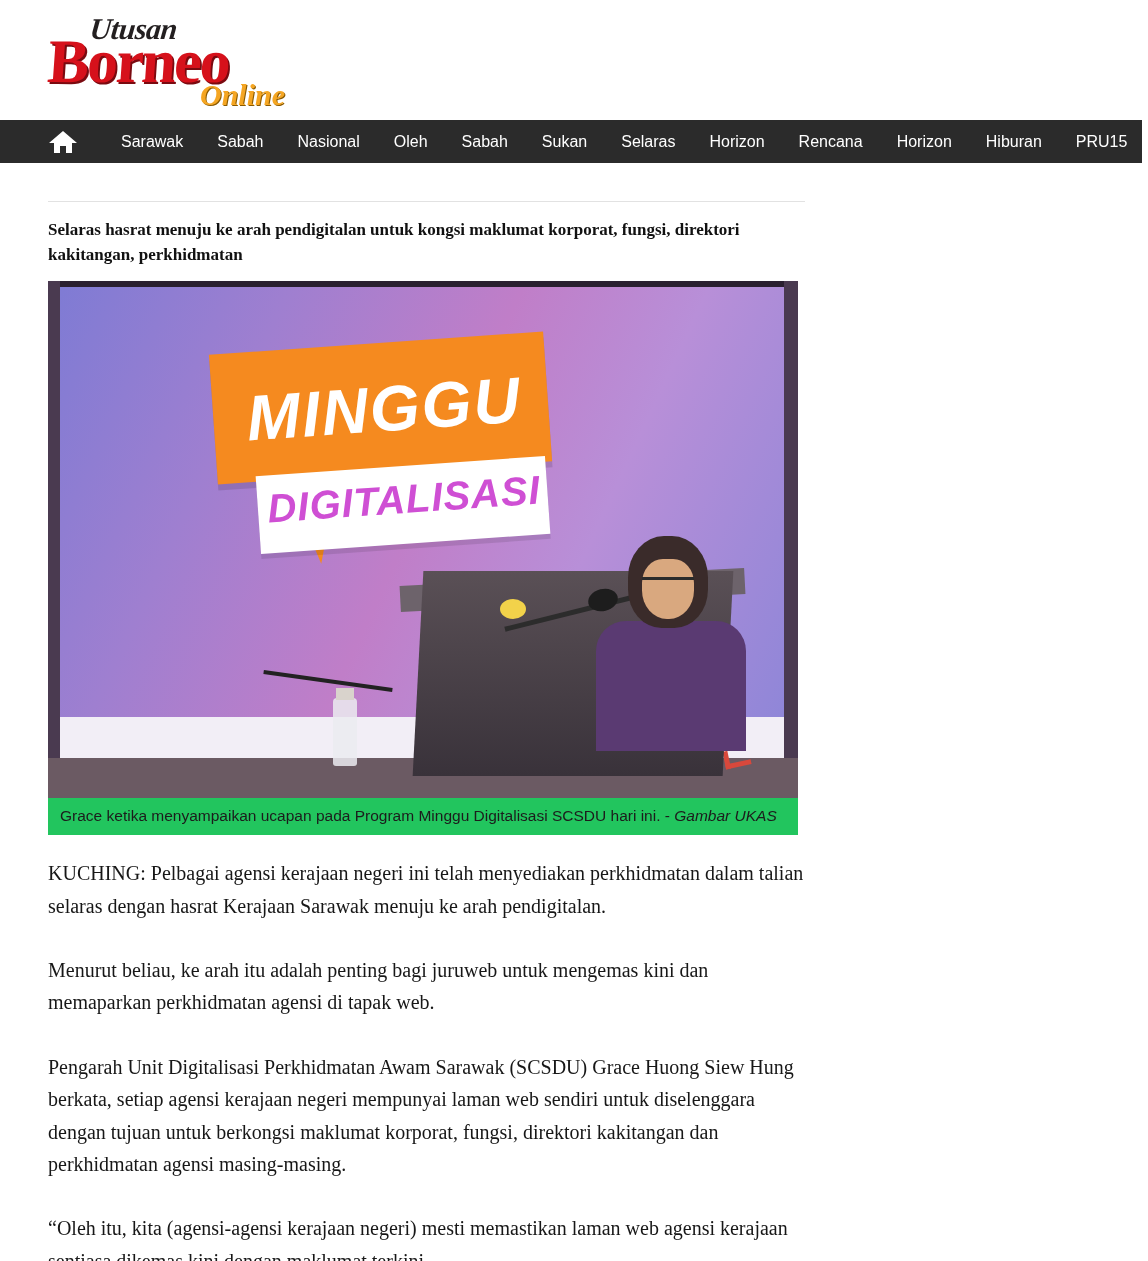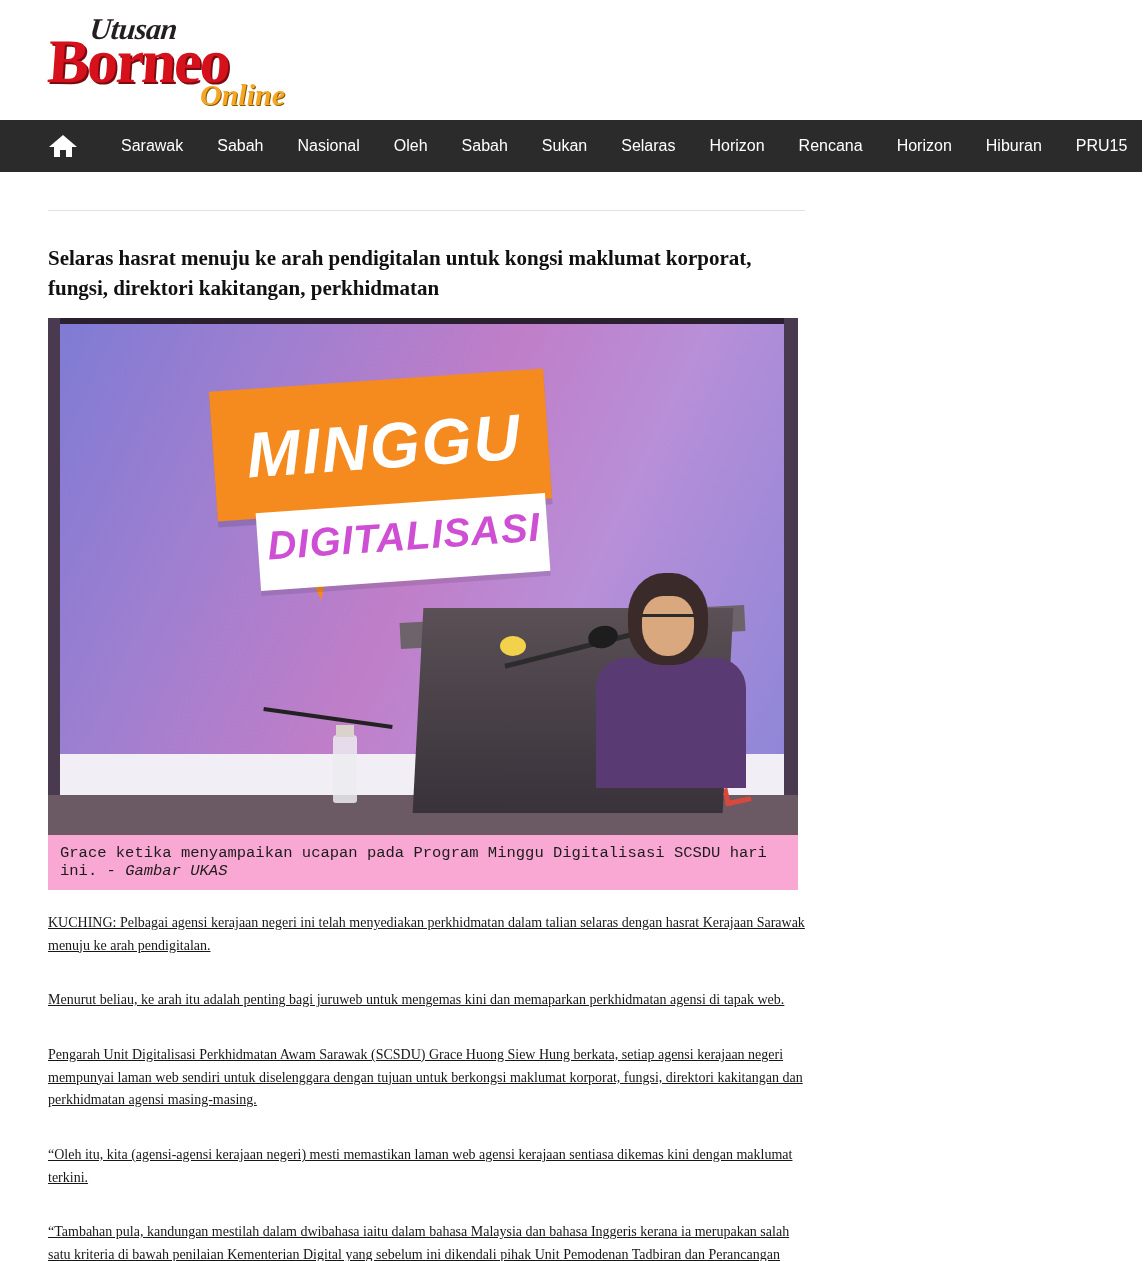--- a/index.html
+++ b/index.html
@@ -63,21 +63,21 @@
     font-style: italic;
     font-weight: bold;
     font-size: 30px;
     color: #f5a623;
     text-shadow: 1px 1px 0 #8a5a00;
   }
 
   
   .navbar {
     background: #2b2b2b;
-    height: 52px;
+    height: 43px;
     display: flex;
     align-items: center;
     padding-left: 40px;
     color: #ffffff;
   }
   .nav-home {
     width: 46px;
     height: 34px;
     display: flex;
     align-items: center;
@@ -139,24 +139,24 @@
   .meta .date {
     font-family: "Liberation Serif", serif;
     font-size: 17px;
     color: #2f2f2f;
     letter-spacing: 0.2px;
   }
 
   .subhead {
     font-family: "Liberation Serif", serif;
     font-weight: bold;
-    font-size: 21px;
+    font-size: 17px;
     line-height: 1.45;
     color: #111111;
-    margin: 32px 0 14px 0;
+    margin: 16px 0 14px 0;
     width: 760px;
   }
 
   .figure {
     width: 750px;
     margin: 0 0 4px 0;
   }
   .photo {
     width: 750px;
     height: 517px;
@@ -340,36 +340,35 @@
     position: absolute;
     right: 48px; top: 468px;
     width: 26px; height: 18px;
     border-left: 5px solid #d8483c;
     border-bottom: 5px solid #d8483c;
     transform: rotate(-12deg);
   }
 
   .caption {
     width: 750px;
-    background: #f9a8d4;
+    background: #22c55e;
     padding: 9px 12px 10px 12px;
-    font-family: Liberation Mono, monospace;
+    font-family: Liberation Sans, sans-serif;
     font-size: 15.5px;
     color: #1c1c1c;
   }
   .caption em { font-style: italic; }
 
   .body-text p {
     width: 757px;
     font-family: "Liberation Serif", serif;
-    font-size: 14px;
+    font-size: 20px;
     line-height: 1.62;
     color: #171717;
     margin: 32px 0 0 0;
-    text-decoration: underline;
   }
   .body-text p:first-child { margin-top: 22px; }
 
   
   .right-edge {
     position: absolute;
     right: 0; top: 0;
     width: 6px; height: 1261px;
     background: #ffffff;
   }

